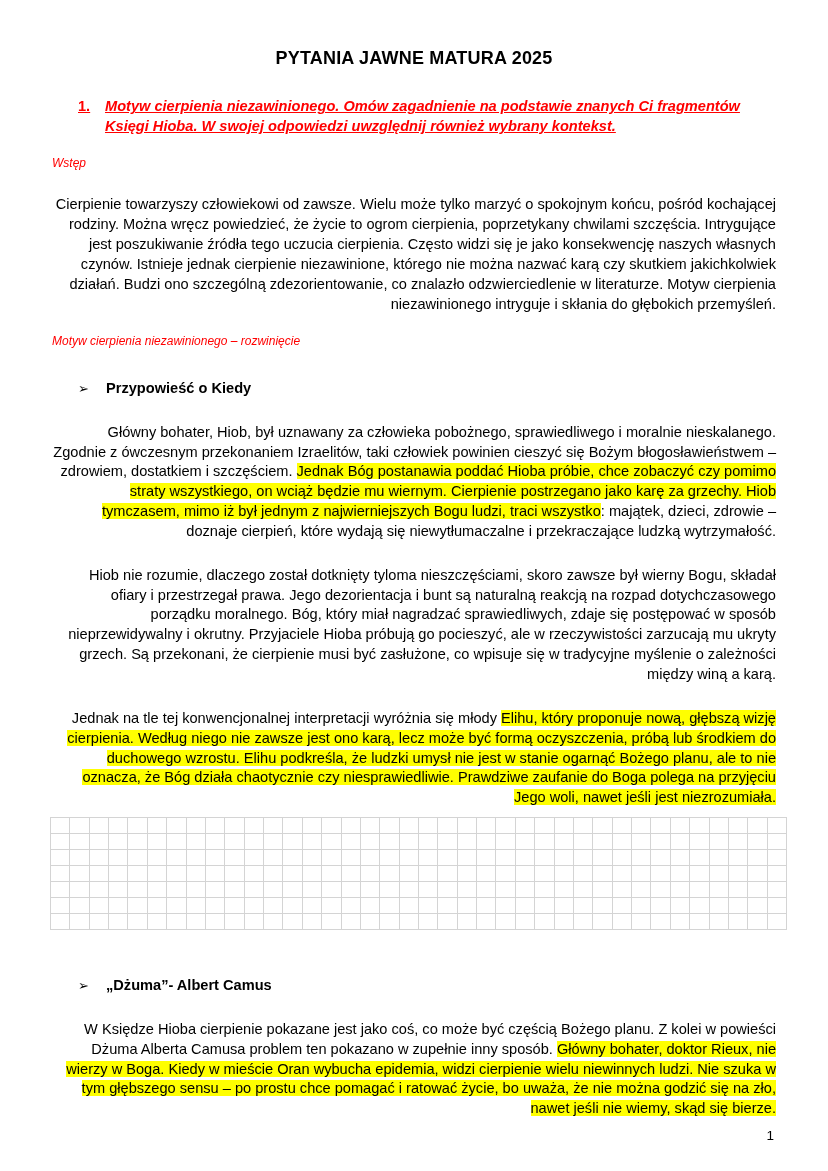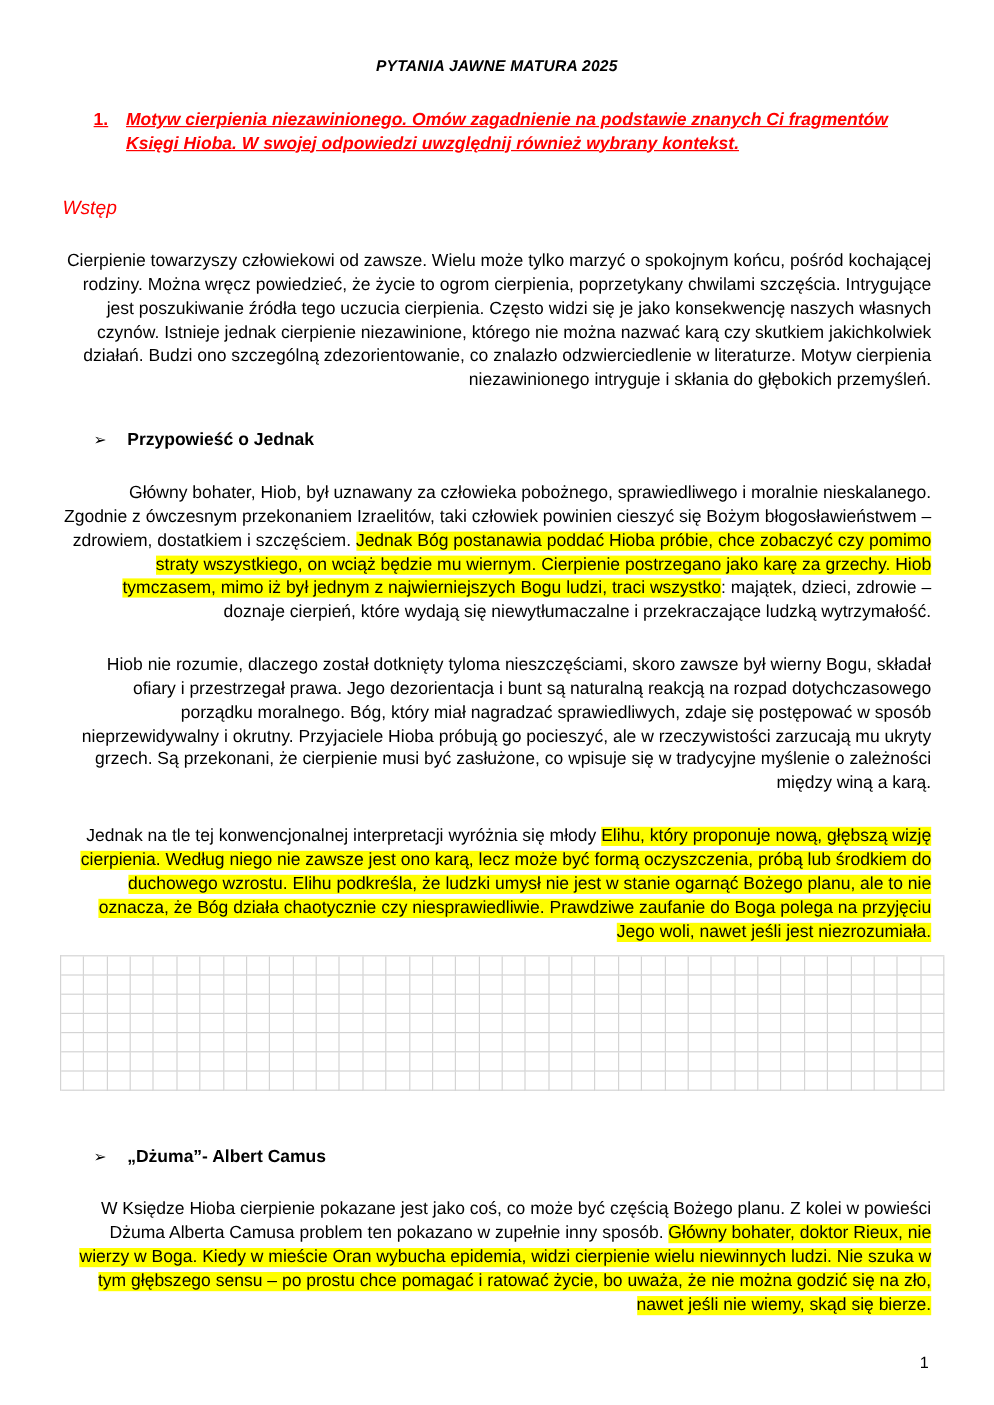--- a/index.html
+++ b/index.html
@@ -17,49 +17,48 @@
     padding: 40px 52px 0 52px;
     font-family: "Liberation Sans", "DejaVu Sans", sans-serif;
     font-size: 14.6px;
     line-height: 1.36;
     color: #000000;
     overflow: hidden;
   }
   .doc-title {
     margin: 6px 0 0 0;
     text-align: center;
-    font-size: 13px;
+    font-size: 18px;
     font-weight: bold;
     letter-spacing: 0.2px;
-    font-style: italic;
   }
   .question {
     display: flex;
     margin-top: 27px;
     padding-left: 26px;
     color: var(--accent-red, #ff0000);
     font-weight: bold;
   }
   .q-num {
     flex: 0 0 27px;
     text-decoration: underline;
     text-decoration-color: var(--accent-red, #ff0000);
   }
   .q-text {
     flex: 1;
     text-decoration: underline;
     text-decoration-color: var(--accent-red, #ff0000);
     font-style: italic;
   }
   .h-red {
-    margin-top: 33px;
+    margin-top: 18px;
     color: var(--accent-red, #ff0000);
     font-style: italic;
     font-weight: normal;
-    font-size: 16px;
+    font-size: 12px;
   }
   .para {
     margin: 24px 0 0 0;
     text-align: right;
   }
   .bullet {
     display: flex;
     align-items: baseline;
     margin-top: 30px;
     padding-left: 26px;
@@ -106,24 +105,25 @@
 
   <div class="question">
     <span class="q-num">1.</span>
     <span class="q-text">Motyw cierpienia niezawinionego. Omów zagadnienie na podstawie znanych Ci fragmentów Księgi Hioba. W swojej odpowiedzi uwzględnij również wybrany kontekst.</span>
   </div>
 
   <div class="h-red">Wstęp</div>
 
   <p class="para">Cierpienie towarzyszy człowiekowi od zawsze. Wielu może tylko marzyć o spokojnym końcu, pośród kochającej rodziny. Można wręcz powiedzieć, że życie to ogrom cierpienia, poprzetykany chwilami szczęścia. Intrygujące jest poszukiwanie źródła tego uczucia cierpienia. Często widzi się je jako konsekwencję naszych własnych czynów. Istnieje jednak cierpienie niezawinione, którego nie można nazwać karą czy skutkiem jakichkolwiek działań. Budzi ono szczególną zdezorientowanie, co znalazło odzwierciedlenie w literaturze. Motyw cierpienia niezawinionego intryguje i skłania do głębokich przemyśleń.</p>
 
+  <div class="h-red">Motyw cierpienia niezawinionego – rozwinięcie</div>
 
   <div class="bullet">
     <span class="arrow">➢</span>
-    <span>Przypowieść o Jednak</span>
+    <span>Przypowieść o Kiedy</span>
   </div>
 
   <p class="para"><span>Główny bohater, Hiob, był uznawany za człowieka pobożnego, sprawiedliwego i moralnie nieskalanego. Zgodnie z ówczesnym przekonaniem Izraelitów, taki człowiek powinien cieszyć się Bożym błogosławieństwem – zdrowiem, dostatkiem i szczęściem. </span><mark class="hl">Jednak Bóg postanawia poddać Hioba próbie, chce zobaczyć czy pomimo straty wszystkiego, on wciąż będzie mu wiernym. Cierpienie postrzegano jako karę za grzechy. Hiob tymczasem, mimo iż był jednym z najwierniejszych Bogu ludzi, traci wszystko</mark><span>: majątek, dzieci, zdrowie – doznaje cierpień, które wydają się niewytłumaczalne i przekraczające ludzką wytrzymałość.</span></p>
 
   <p class="para">Hiob nie rozumie, dlaczego został dotknięty tyloma nieszczęściami, skoro zawsze był wierny Bogu, składał ofiary i przestrzegał prawa. Jego dezorientacja i bunt są naturalną reakcją na rozpad dotychczasowego porządku moralnego. Bóg, który miał nagradzać sprawiedliwych, zdaje się postępować w sposób nieprzewidywalny i okrutny. Przyjaciele Hioba próbują go pocieszyć, ale w rzeczywistości zarzucają mu ukryty grzech. Są przekonani, że cierpienie musi być zasłużone, co wpisuje się w tradycyjne myślenie o zależności między winą a karą.</p>
 
   <p class="para"><span>Jednak na tle tej konwencjonalnej interpretacji wyróżnia się młody </span><mark class="hl">Elihu, który proponuje nową, głębszą wizję cierpienia. Według niego nie zawsze jest ono karą, lecz może być formą oczyszczenia, próbą lub środkiem do duchowego wzrostu. Elihu podkreśla, że ludzki umysł nie jest w stanie ogarnąć Bożego planu, ale to nie oznacza, że Bóg działa chaotycznie czy niesprawiedliwie. Prawdziwe zaufanie do Boga polega na przyjęciu Jego woli, nawet jeśli jest niezrozumiała.</mark></p>
 
   <div class="answer-grid" style="grid-template-columns: repeat(38, 1fr);">
       <div class="grid-cell"></div>

